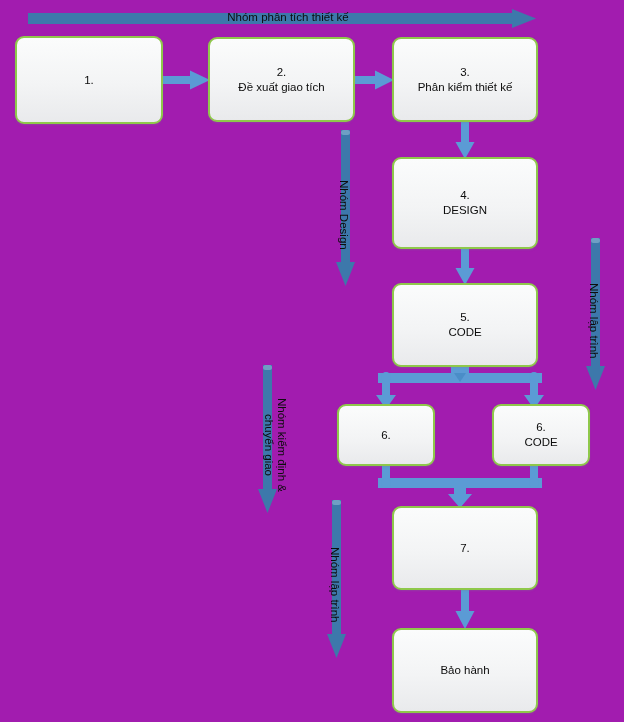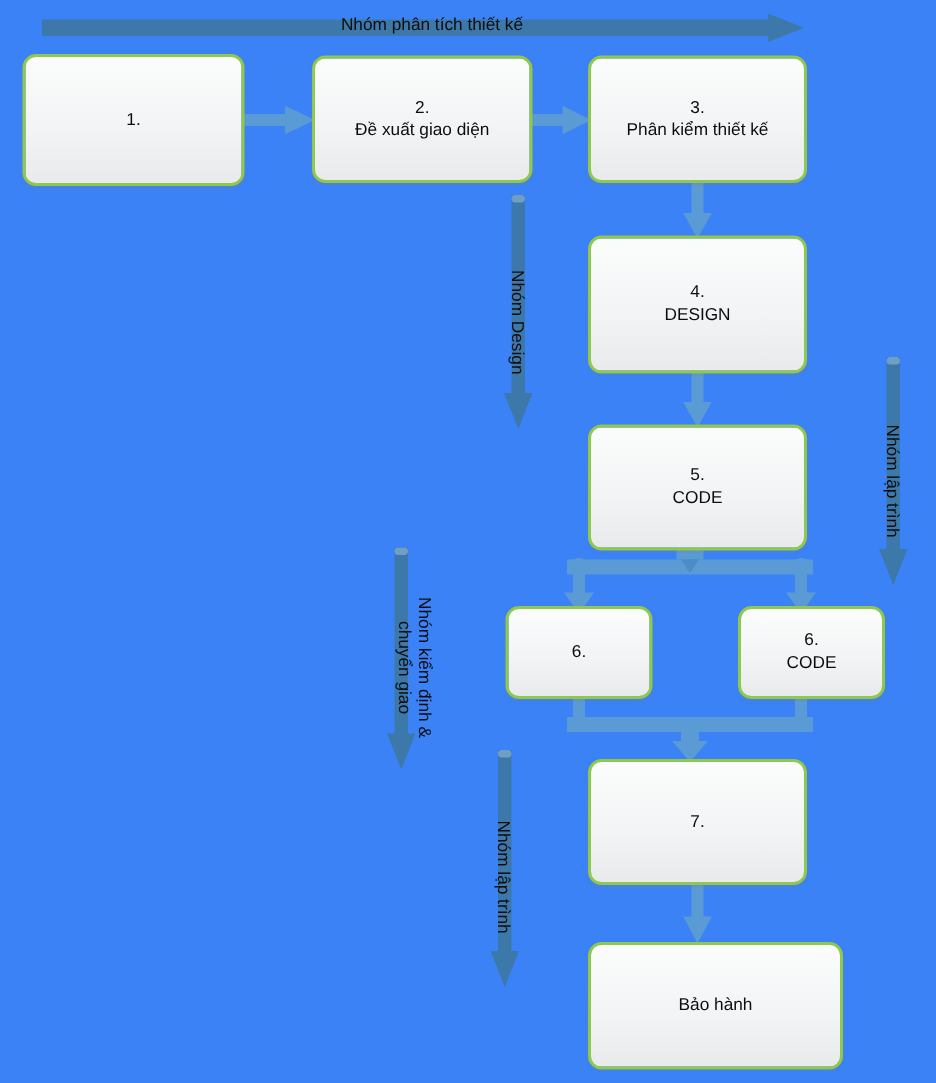--- a/index.html
+++ b/index.html
@@ -4,21 +4,21 @@
 <style>
   html, body {
     margin: 0;
     padding: 0;
     background: #ffffff;
   }
   #canvas {
     position: relative;
     width: 624px;
     height: 722px;
-    background: #3b82f6;
+    background: #a21caf;
     font-family: "Liberation Sans", sans-serif;
     overflow: hidden;
   }
 
   
   .box {
     position: absolute;
     box-sizing: border-box;
     border: 2px solid #8fc84b;
     border-radius: 9px;
@@ -71,21 +71,21 @@
     </svg>
   </div>
   <div class="band-label" style="left:213px; top:11px; width:150px;">Nhóm phân tích thiết kế</div>
 
   <div class="box" style="left:15px; top:36px; width:148px; height:88px;">
     <span class="num">1.</span>
   </div>
 
   <div class="box" style="left:208px; top:37px; width:147px; height:85px;">
     <span class="num">2.</span>
-    <span class="lbl">Đề xuất giao diện</span>
+    <span class="lbl">Đề xuất giao tích</span>
   </div>
 
   <div class="box" style="left:392px; top:37px; width:146px; height:85px;">
     <span class="num">3.</span>
     <span class="lbl">Phân kiểm thiết kế</span>
   </div>
 
   <div class="conn" style="left:162px; top:70px; width:48px; height:20px;">
     <svg width="48" height="20" viewBox="0 0 48 20">
       <path d="M0 6 L28 6 L28 0.5 L48 10 L28 19.5 L28 14 L0 14 Z" fill="#5b9bd5"></path>
@@ -197,18 +197,18 @@
   <div class="box" style="left:392px; top:506px; width:146px; height:84px;">
     <span class="num">7.</span>
   </div>
 
   <div class="conn" style="left:455px; top:589px; width:20px; height:40px;">
     <svg width="20" height="40" viewBox="0 0 20 40">
       <path d="M6 0 L14 0 L14 22 L19.5 22 L10 40 L0.5 22 L6 22 Z" fill="#5b9bd5"></path>
     </svg>
   </div>
 
-  <div class="box" style="left:392px; top:628px; width:170px; height:85px;">
+  <div class="box" style="left:392px; top:628px; width:146px; height:85px;">
     <span class="num"></span>
     <span class="lbl">Bảo hành</span>
   </div>
 
 </div>
 
 </body></html>

